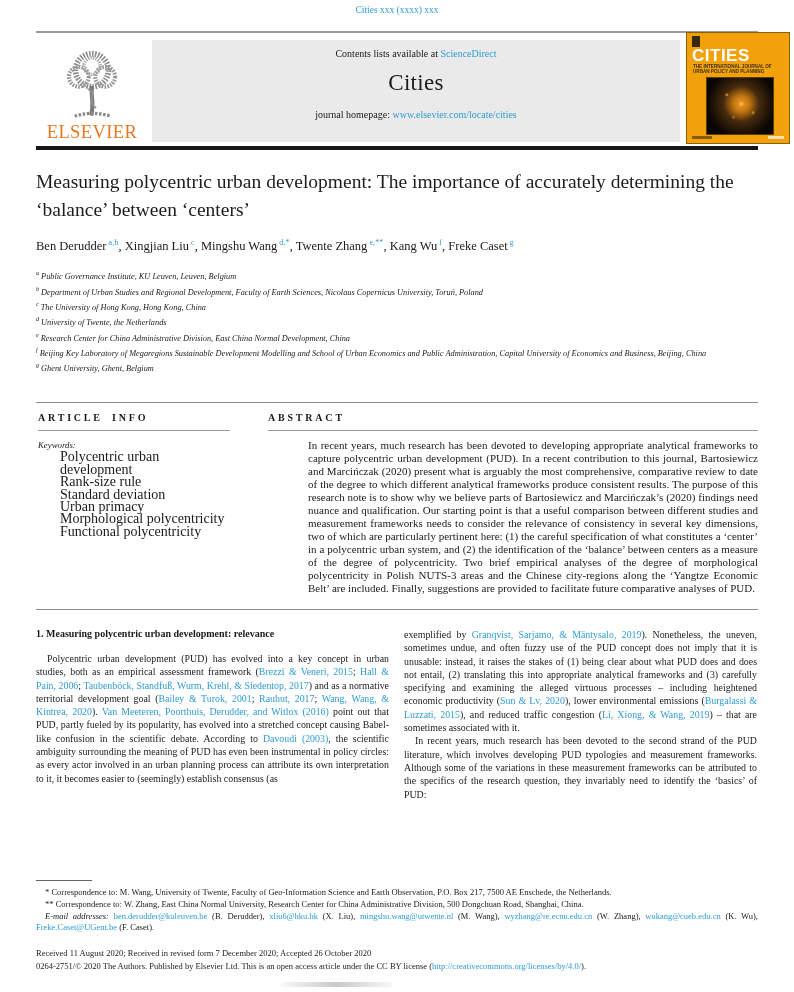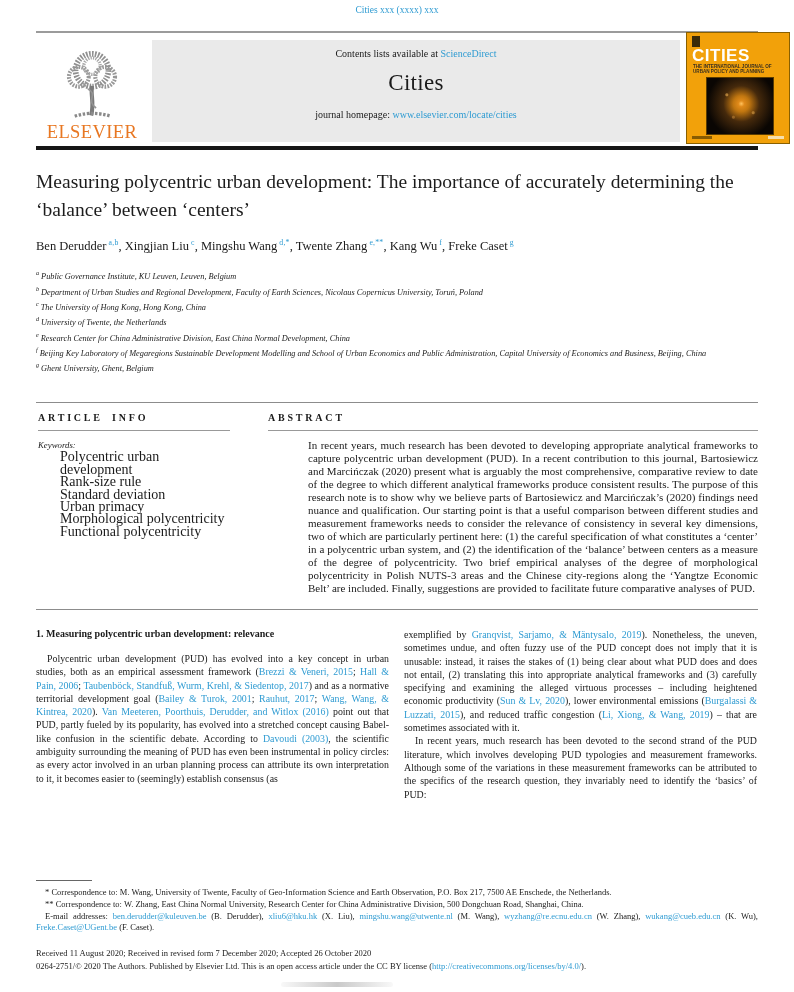--- a/index.html
+++ b/index.html
@@ -1,19 +1,19 @@
 <!DOCTYPE html>
 <html><head>
 <meta charset="utf-8">
 <style>
   html,body{margin:0;padding:0;background:#fff;}
   .page{position:relative;width:794px;height:992px;background:#fff;overflow:hidden;
         font-family:"Liberation Serif", serif;color:#1a1a1a;}
   .link{color:#2e9bd2;}
-  .i{}
+  .i{font-style:italic;}
   .sup{vertical-align:super;font-size:0.62em;letter-spacing:0.2px;}
   .sup.link{color:#2e9bd2;}
 
   .journal-ref{position:absolute;top:5px;left:0;width:100%;text-align:center;font-size:9.5px;}
 
   .rule-top{position:absolute;top:31px;left:36px;width:722px;height:2px;background:#9b9b9b;}
 
   .masthead{position:absolute;top:38px;left:36px;width:722px;height:108px;}
   .logo-box{position:absolute;left:0;top:8px;width:112px;height:106px;text-align:center;}
   .logo-tree svg{width:76px;height:74px;display:block;margin:2px auto 0 auto;}

